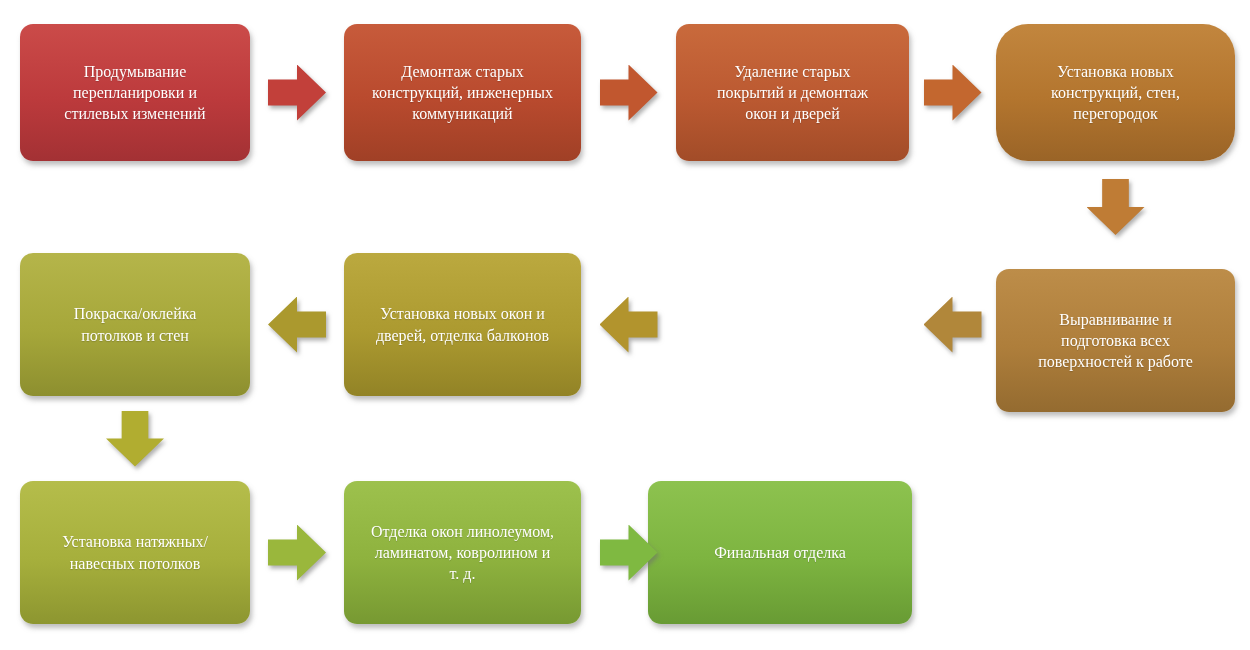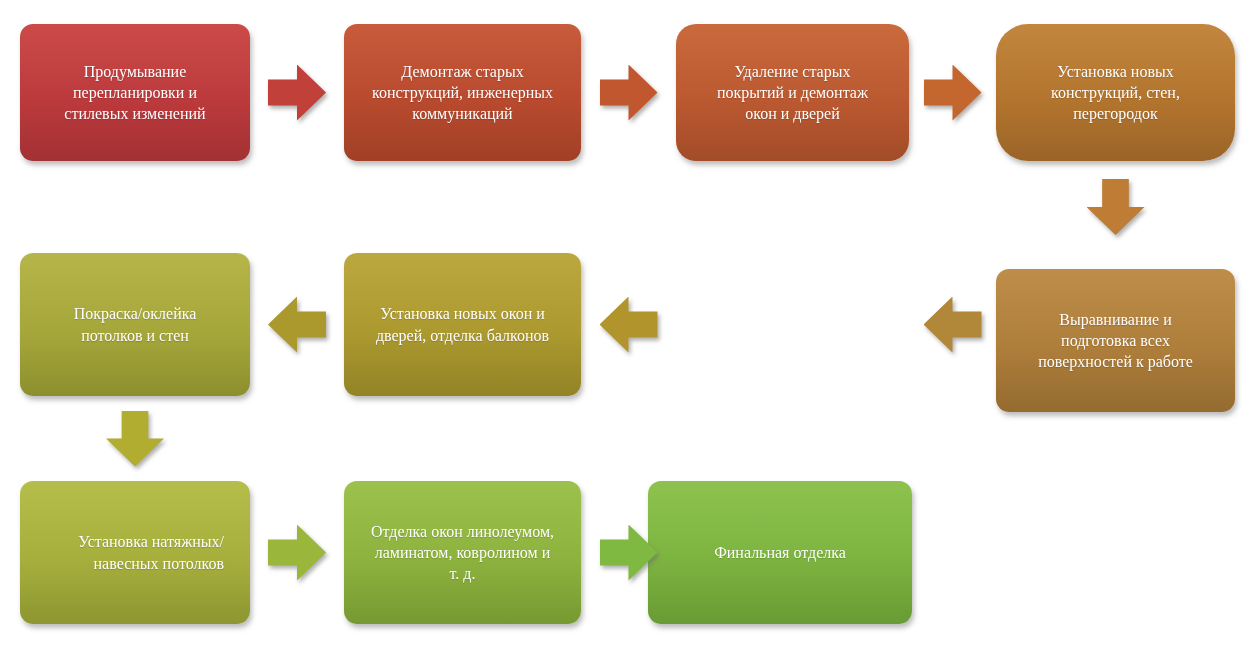--- a/index.html
+++ b/index.html
@@ -49,36 +49,36 @@
 </head>
 <body>
 
 <div class="canvas">
     <div class="flow-box" style="left: 20px; top: 24px; width: 230px; height: 137px; background: linear-gradient(rgb(203, 75, 73) 0%, rgb(188, 58, 60) 55%, rgb(163, 49, 52) 100%);">
       <span class="box-label">Продумывание перепланировки и стилевых изменений</span>
     </div>
     <div class="flow-box" style="left: 344px; top: 24px; width: 237px; height: 137px; background: linear-gradient(rgb(199, 91, 59) 0%, rgb(185, 74, 46) 55%, rgb(160, 64, 38) 100%);">
       <span class="box-label">Демонтаж старых конструкций, инженерных коммуникаций</span>
     </div>
-    <div class="flow-box" style="left: 676px; top: 24px; width: 233px; height: 137px; background: linear-gradient(rgb(201, 106, 60) 0%, rgb(187, 89, 49) 55%, rgb(162, 76, 40) 100%); border-radius: 20px;">
+    <div class="flow-box" style="left: 676px; top: 24px; width: 233px; height: 137px; background: linear-gradient(rgb(201, 106, 60) 0%, rgb(187, 89, 49) 55%, rgb(162, 76, 40) 100%);">
       <span class="box-label">Удаление старых покрытий и демонтаж окон и дверей</span>
     </div>
     <div class="flow-box" style="left: 996px; top: 24px; width: 239px; height: 137px; background: linear-gradient(rgb(194, 134, 62) 0%, rgb(179, 117, 46) 55%, rgb(154, 100, 39) 100%); border-radius: 32px;">
       <span class="box-label">Установка новых конструкций, стен, перегородок</span>
     </div>
     <div class="flow-box" style="left: 996px; top: 253px; width: 239px; height: 143px; background: linear-gradient(rgb(189, 141, 73) 0%, rgb(174, 126, 59) 55%, rgb(148, 107, 48) 100%); margin-top: 16px;">
       <span class="box-label">Выравнивание и подготовка всех поверхностей к работе</span>
     </div>
     <div class="flow-box" style="left: 344px; top: 253px; width: 237px; height: 143px; background: linear-gradient(rgb(187, 169, 63) 0%, rgb(172, 154, 48) 55%, rgb(146, 131, 38) 100%);">
       <span class="box-label">Установка новых окон и дверей, отделка балконов</span>
     </div>
     <div class="flow-box" style="left: 20px; top: 253px; width: 230px; height: 143px; background: linear-gradient(rgb(181, 181, 74) 0%, rgb(166, 167, 58) 55%, rgb(141, 143, 47) 100%);">
       <span class="box-label">Покраска/оклейка потолков и стен</span>
     </div>
-    <div class="flow-box" style="left: 20px; top: 481px; width: 230px; height: 143px; background: linear-gradient(rgb(181, 189, 75) 0%, rgb(166, 175, 60) 55%, rgb(141, 150, 48) 100%); text-align: right;">
+    <div class="flow-box" style="left: 20px; top: 481px; width: 230px; height: 143px; background: linear-gradient(rgb(181, 189, 75) 0%, rgb(166, 175, 60) 55%, rgb(141, 150, 48) 100%);">
       <span class="box-label">Установка натяжных/навесных потолков</span>
     </div>
     <div class="flow-box" style="left: 344px; top: 481px; width: 237px; height: 143px; background: linear-gradient(rgb(157, 193, 77) 0%, rgb(142, 178, 62) 55%, rgb(119, 153, 50) 100%);">
       <span class="box-label">Отделка окон линолеумом, ламинатом, ковролином и т. д.</span>
     </div>
     <div class="flow-box" style="left: 648px; top: 481px; width: 264px; height: 143px; background: linear-gradient(rgb(141, 194, 79) 0%, rgb(125, 180, 64) 55%, rgb(104, 155, 52) 100%); align-items: center;">
       <span class="box-label">Финальная отделка</span>
     </div>
     <div class="flow-arrow" style="left: 268px; top: 64.5px; width: 58px; height: 56px;">
       <div class="arrow-shape arrow-right" style="background: rgb(194, 64, 58);"></div>

